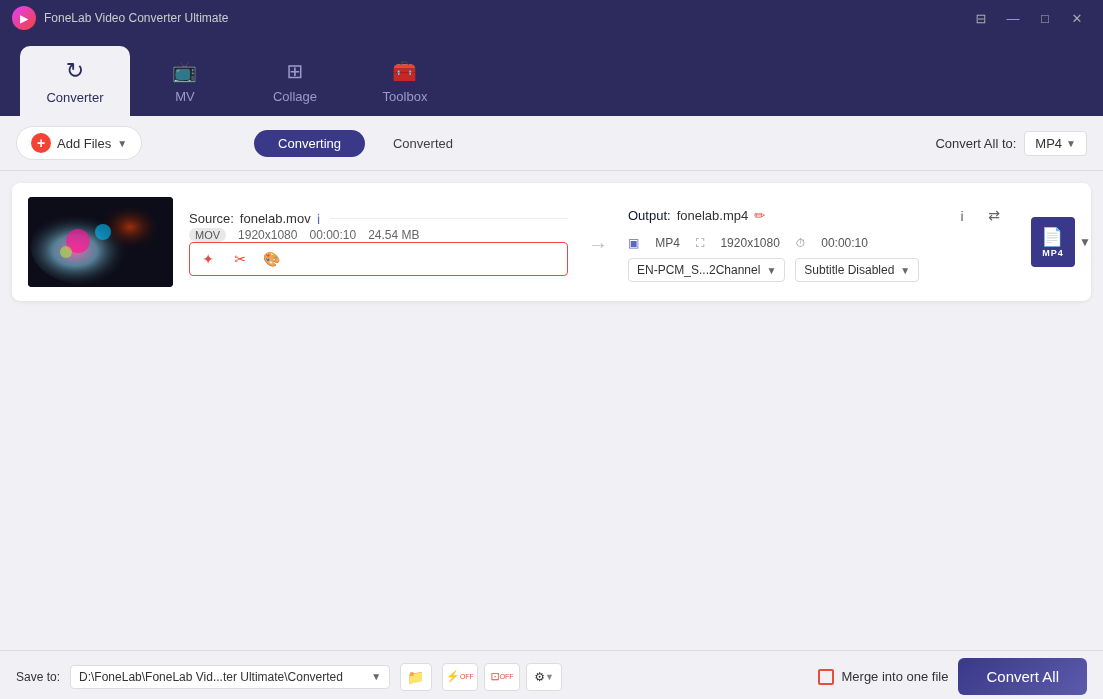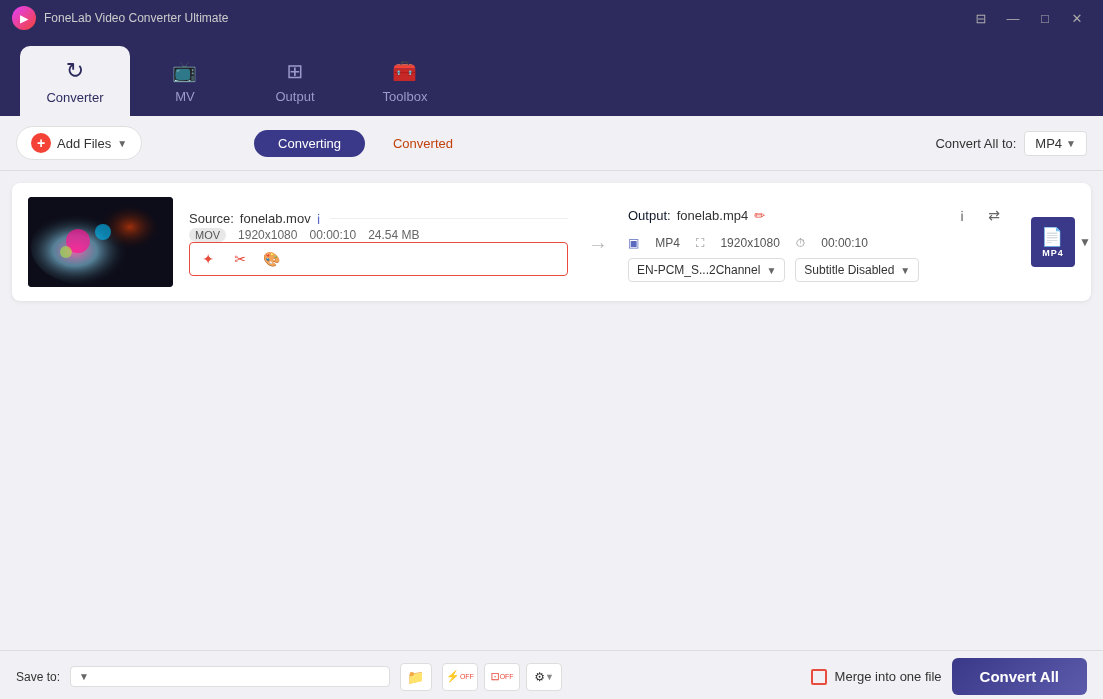--- a/index.html
+++ b/index.html
@@ -96,21 +96,21 @@
       font-size: 13px;
       cursor: pointer;
       border: none;
     }
     .convert-tab.active {
       background: #3a3889;
       color: white;
     }
     .convert-tab.inactive {
       background: transparent;
-      color: #c2410c;
+      color: #404040;
       padding-left: 28px;
     }
     .convert-all-to {
       margin-left: auto;
       display: flex; align-items: center; gap: 8px;
       font-size: 13px; color: #333;
     }
     .format-select {
       display: flex; align-items: center; gap: 4px;
       background: white;
@@ -264,21 +264,21 @@
       border-radius: 2px;
       display: flex; align-items: center; justify-content: center;
     }
     .convert-all-btn {
       background: linear-gradient(135deg, #3a3889, #5c5aaa);
       color: white;
       border: none;
       border-radius: 6px;
       padding: 10px 28px;
       font-size: 15px;
-      font-weight: 700;
+      font-weight: 400;
       cursor: pointer;
       white-space: nowrap;
     }
   </style>
 </head>
 <body>
 
 <div class="title-bar">
   <div class="title-bar-left">
     <div class="app-logo">
@@ -298,21 +298,21 @@
   <div class="nav-tab active">
     <span class="nav-tab-icon" style="font-size:22px;">↻</span>
     <span>Converter</span>
   </div>
   <div class="nav-tab">
     <span class="nav-tab-icon">📺</span>
     <span>MV</span>
   </div>
   <div class="nav-tab">
     <span class="nav-tab-icon">⊞</span>
-    <span>Output</span>
+    <span>Collage</span>
   </div>
   <div class="nav-tab">
     <span class="nav-tab-icon">🧰</span>
     <span>Toolbox</span>
   </div>
 </div>
 
 <div class="toolbar">
   <button class="add-files-btn">
     <div class="add-files-icon">+</div>
@@ -419,20 +419,21 @@
       </div>
       <button style="position:absolute; right:-16px; top:50%; transform:translateY(-50%); background:transparent; border:none; cursor:pointer; color:#666; font-size:12px;">▼</button>
     </div>
 
   </div>
 </div>
 
 <div class="bottom-bar">
   <span class="save-to-label">Save to:</span>
   <div class="save-path">
+    <span class="save-path-text">D:\FoneLab\FoneLab Vid...ter Ultimate\Converted</span>
     <span style="font-size:10px; color:#666;">▼</span>
   </div>
   <button class="folder-btn">📁</button>
 
   <div class="bottom-tools">
     <button class="tool-btn" style="font-size:11px; color:#e74c3c;">⚡<sub style="font-size:7px;">OFF</sub></button>
     <button class="tool-btn" style="font-size:11px; color:#e74c3c;">⊡<sub style="font-size:7px;">OFF</sub></button>
     <button class="tool-btn" style="position:relative; overflow:visible;">
       <span>⚙</span>
       <span style="font-size:9px; color:#888;">▼</span>

